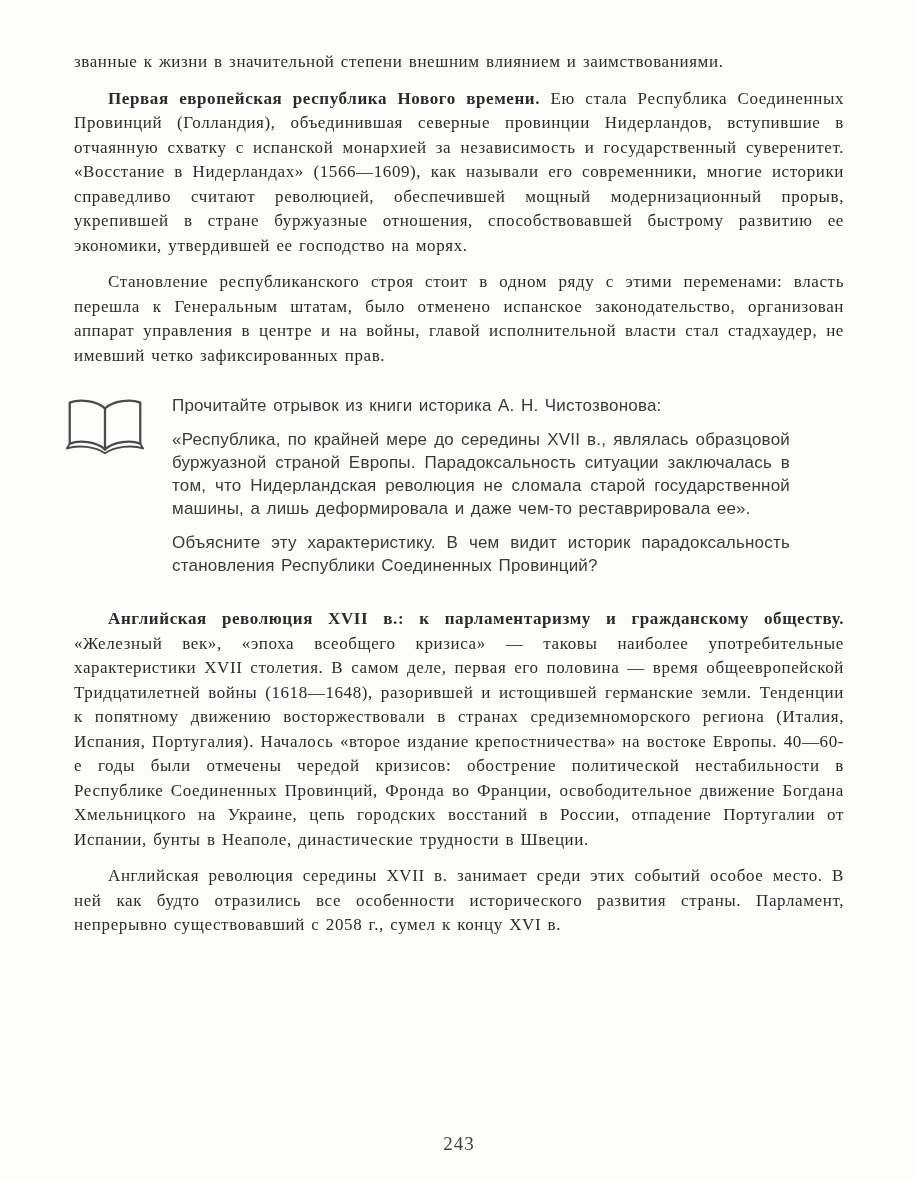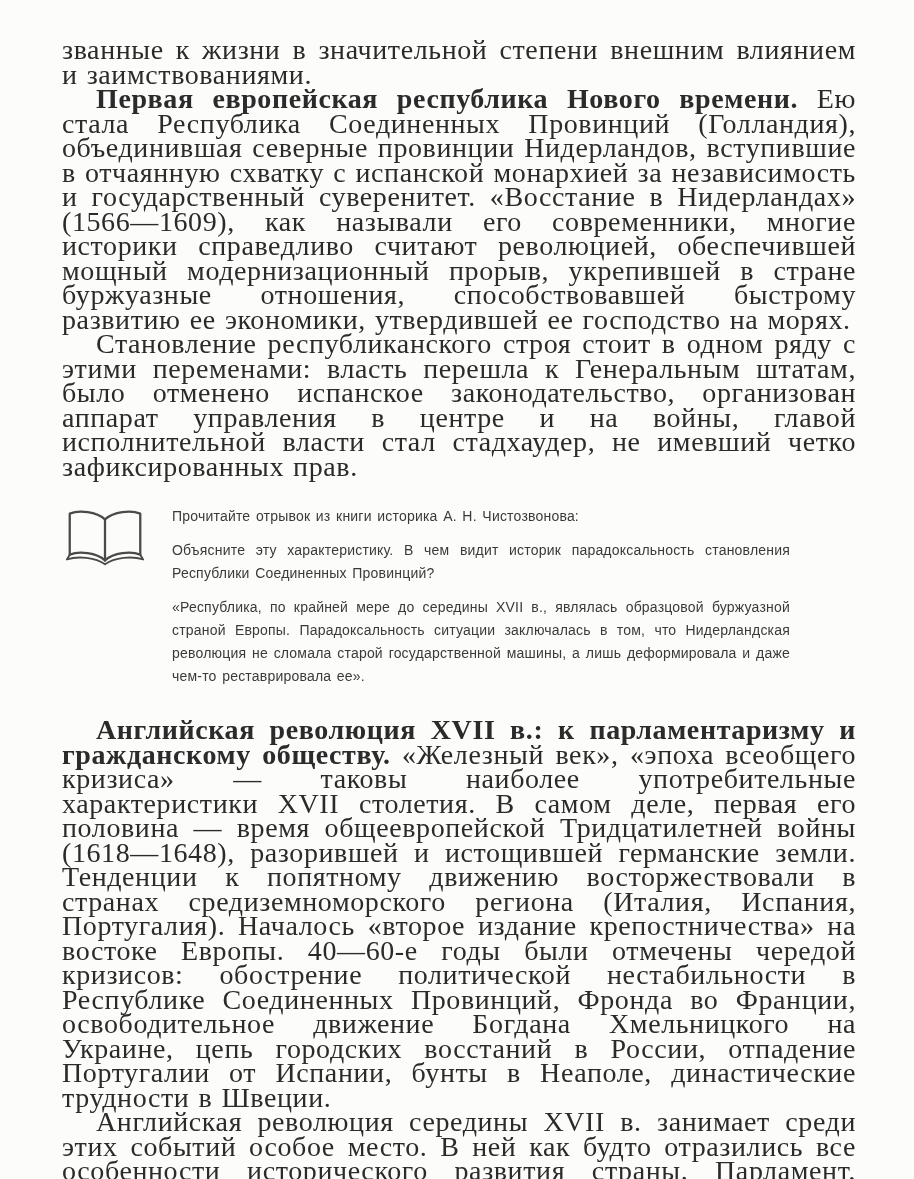--- a/index.html
+++ b/index.html
@@ -15,24 +15,24 @@
     margin: 0 auto;
     padding: 38px 58px 24px 62px;
     background: #fcfcfa;
     color: #2b2b2b;
     font-family: "Liberation Serif", serif;
     display: flex;
     flex-direction: column;
     overflow: hidden;
   }
   .body-text p {
-    margin: 0;
+    margin: 12px;
     text-align: justify;
     text-indent: 34px;
-    font-size: 28px;
+    font-size: 17px;
     line-height: 24.5px;
     letter-spacing: 0.6px;
     word-spacing: 1.5px;
     hyphens: auto;
   }
   .body-text p.noindent {
     text-indent: 0;
   }
   .body-text b {
     font-weight: 700;
@@ -45,21 +45,21 @@
   }
   .inset-icon {
     width: 82px;
     flex-shrink: 0;
     margin-right: 26px;
     padding-top: 2px;
   }
   .inset-text p {
     margin: 0 0 11px 0;
     font-family: "Liberation Sans", sans-serif;
-    font-size: 14px;
+    font-size: 17px;
     line-height: 23px;
     letter-spacing: 0.2px;
     color: #3a3a3a;
     text-align: justify;
     text-indent: 0;
     hyphens: auto;
   }
   .inset-text p:last-child {
     margin-bottom: 0;
   }
@@ -91,22 +91,22 @@
           <g fill="none" stroke="#4a4a4a" stroke-width="2.4" stroke-linejoin="round" stroke-linecap="round">
             <path d="M43 13 C34 5 16 3 6 7 L6 50 C16 46 34 48 43 56"></path>
             <path d="M43 13 C52 5 70 3 80 7 L80 50 C70 46 52 48 43 56"></path>
             <path d="M43 13 L43 56"></path>
             <path d="M6 50 L3 55 C15 51 33 53 43 60 C53 53 71 51 83 55 L80 50" stroke-width="2"></path>
           </g>
         </svg>
       </div>
       <div class="inset-text">
         <p>Прочитайте отрывок из книги историка А. Н. Чистозвонова:</p>
+        <p>«Республика, по крайней мере до середины XVII в., являлась образцовой буржуазной страной Европы. Парадоксальность ситуации заключалась в том, что Нидерландская революция не сломала старой государственной машины, а лишь деформировала и даже чем-то реставрировала ее».</p>
         <p>Объясните эту характеристику. В чем видит историк парадоксальность становления Республики Соединенных Провинций?</p>
-        <p>«Республика, по крайней мере до середины XVII в., являлась образцовой буржуазной страной Европы. Парадоксальность ситуации заключалась в том, что Нидерландская революция не сломала старой государственной машины, а лишь деформировала и даже чем-то реставрировала ее».</p>
       </div>
     </div>
 
     <p><b>Английская революция XVII в.: к парламентаризму и гражданскому обществу.</b><span> «Железный век», «эпоха всеобщего кризиса» — таковы наиболее употребительные характеристики XVII столетия. В самом деле, первая его половина — время общеевропейской Тридцатилетней войны (1618—1648), разорившей и истощившей германские земли. Тенденции к попятному движению восторжествовали в странах средиземноморского региона (Италия, Испания, Португалия). Началось «второе издание крепостничества» на востоке Европы. 40—60-е годы были отмечены чередой кризисов: обострение политической нестабильности в Республике Соединенных Провинций, Фронда во Франции, освободительное движение Богдана Хмельницкого на Украине, цепь городских восстаний в России, отпадение Португалии от Испании, бунты в Неаполе, династические трудности в Швеции.</span></p>
 
     <p>Английская революция середины XVII в. занимает среди этих событий особое место. В ней как будто отразились все особенности исторического развития страны. Парламент, непрерывно существовавший с 2058 г., сумел к концу XVI в.</p>
 
   </div>
 
   <div class="page-number">243</div>

